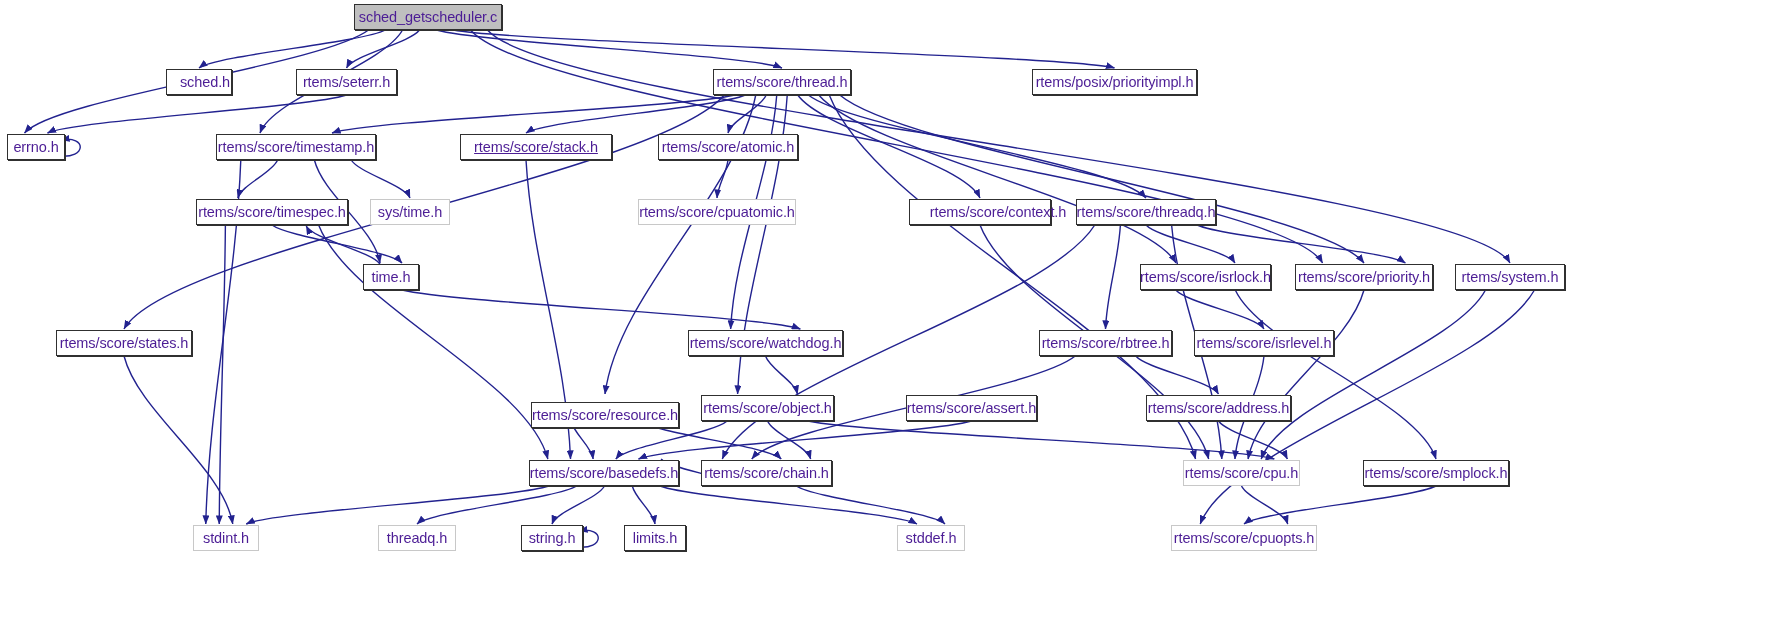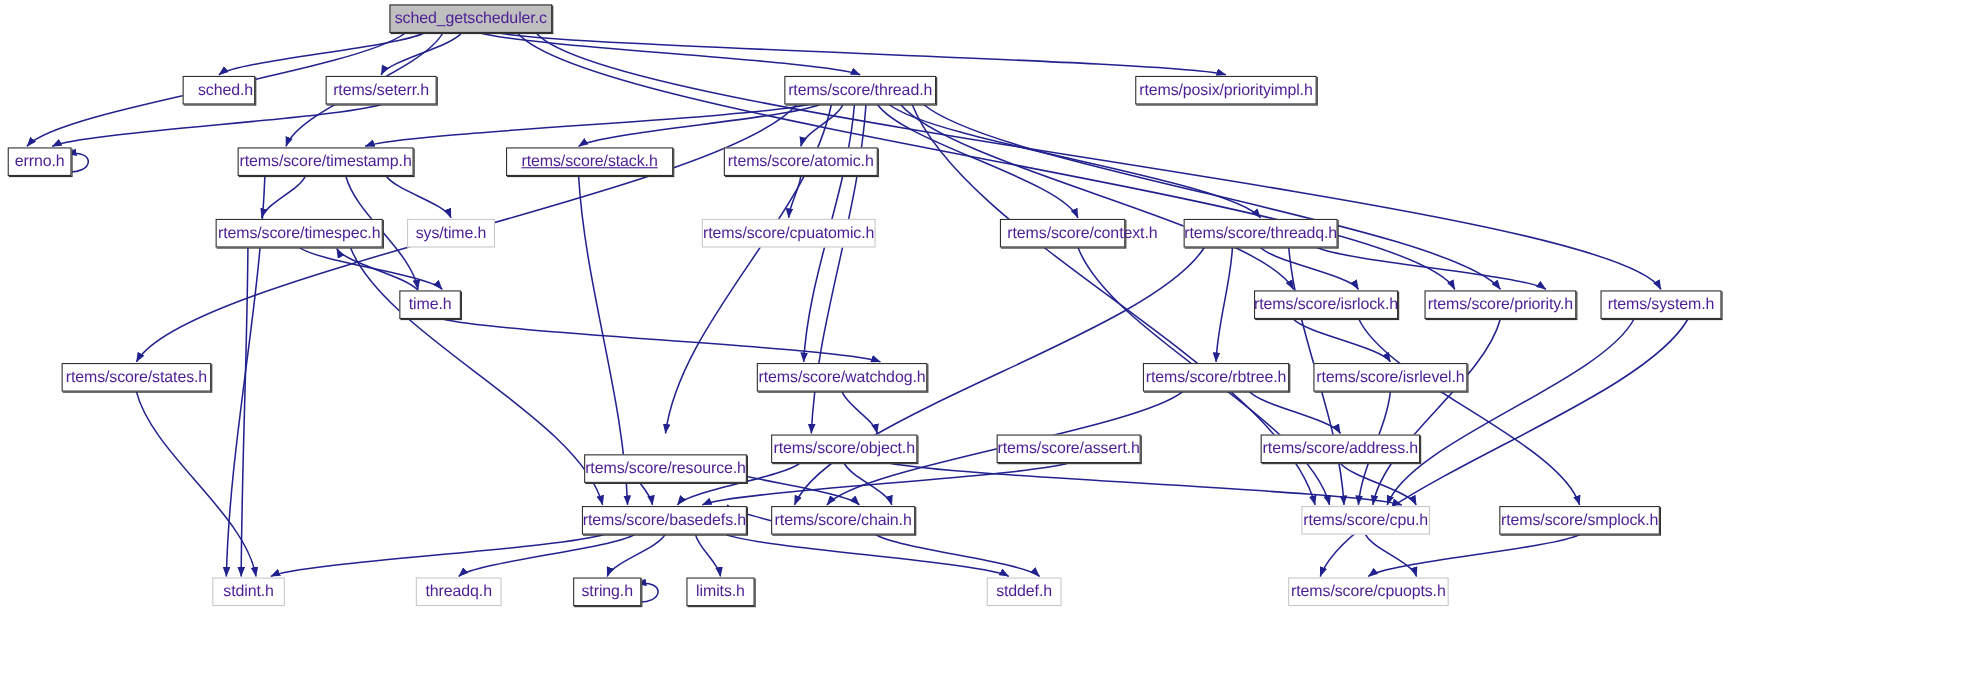--- a/index.html
+++ b/index.html
@@ -168,21 +168,21 @@
       </div>
       <div class="gnode solid" style="left: 196px; top: 199px; width: 152px;">
         <span class="lbl">rtems/score/timespec.h</span>
       </div>
       <div class="gnode faint" style="left: 370px; top: 199px; width: 80px;">
         <span class="lbl">sys/time.h</span>
       </div>
       <div class="gnode faint" style="left: 638px; top: 199px; width: 158px;">
         <span class="lbl">rtems/score/cpuatomic.h</span>
       </div>
-      <div class="gnode solid" style="left: 909px; top: 199px; width: 114px; padding-left: 36px;">
+      <div class="gnode solid" style="left: 909px; top: 199px; width: 142px; padding-left: 36px;">
         <span class="lbl">rtems/score/context.h</span>
       </div>
       <div class="gnode solid" style="left: 1076px; top: 199px; width: 140px;">
         <span class="lbl">rtems/score/threadq.h</span>
       </div>
       <div class="gnode solid" style="left: 363px; top: 264px; width: 56px;">
         <span class="lbl">time.h</span>
       </div>
       <div class="gnode solid" style="left: 1140px; top: 264px; width: 131px;">
         <span class="lbl">rtems/score/isrlock.h</span>
@@ -198,21 +198,21 @@
       </div>
       <div class="gnode solid" style="left: 688px; top: 330px; width: 155px;">
         <span class="lbl">rtems/score/watchdog.h</span>
       </div>
       <div class="gnode solid" style="left: 1039px; top: 330px; width: 133px;">
         <span class="lbl">rtems/score/rbtree.h</span>
       </div>
       <div class="gnode solid" style="left: 1194px; top: 330px; width: 140px;">
         <span class="lbl">rtems/score/isrlevel.h</span>
       </div>
-      <div class="gnode solid" style="left: 531px; top: 413px; width: 148px;">
+      <div class="gnode solid" style="left: 531px; top: 402px; width: 148px;">
         <span class="lbl">rtems/score/resource.h</span>
       </div>
       <div class="gnode solid" style="left: 701px; top: 395px; width: 133px;">
         <span class="lbl">rtems/score/object.h</span>
       </div>
       <div class="gnode solid" style="left: 906px; top: 395px; width: 131px;">
         <span class="lbl">rtems/score/assert.h</span>
       </div>
       <div class="gnode solid" style="left: 1146px; top: 395px; width: 145px;">
         <span class="lbl">rtems/score/address.h</span>

